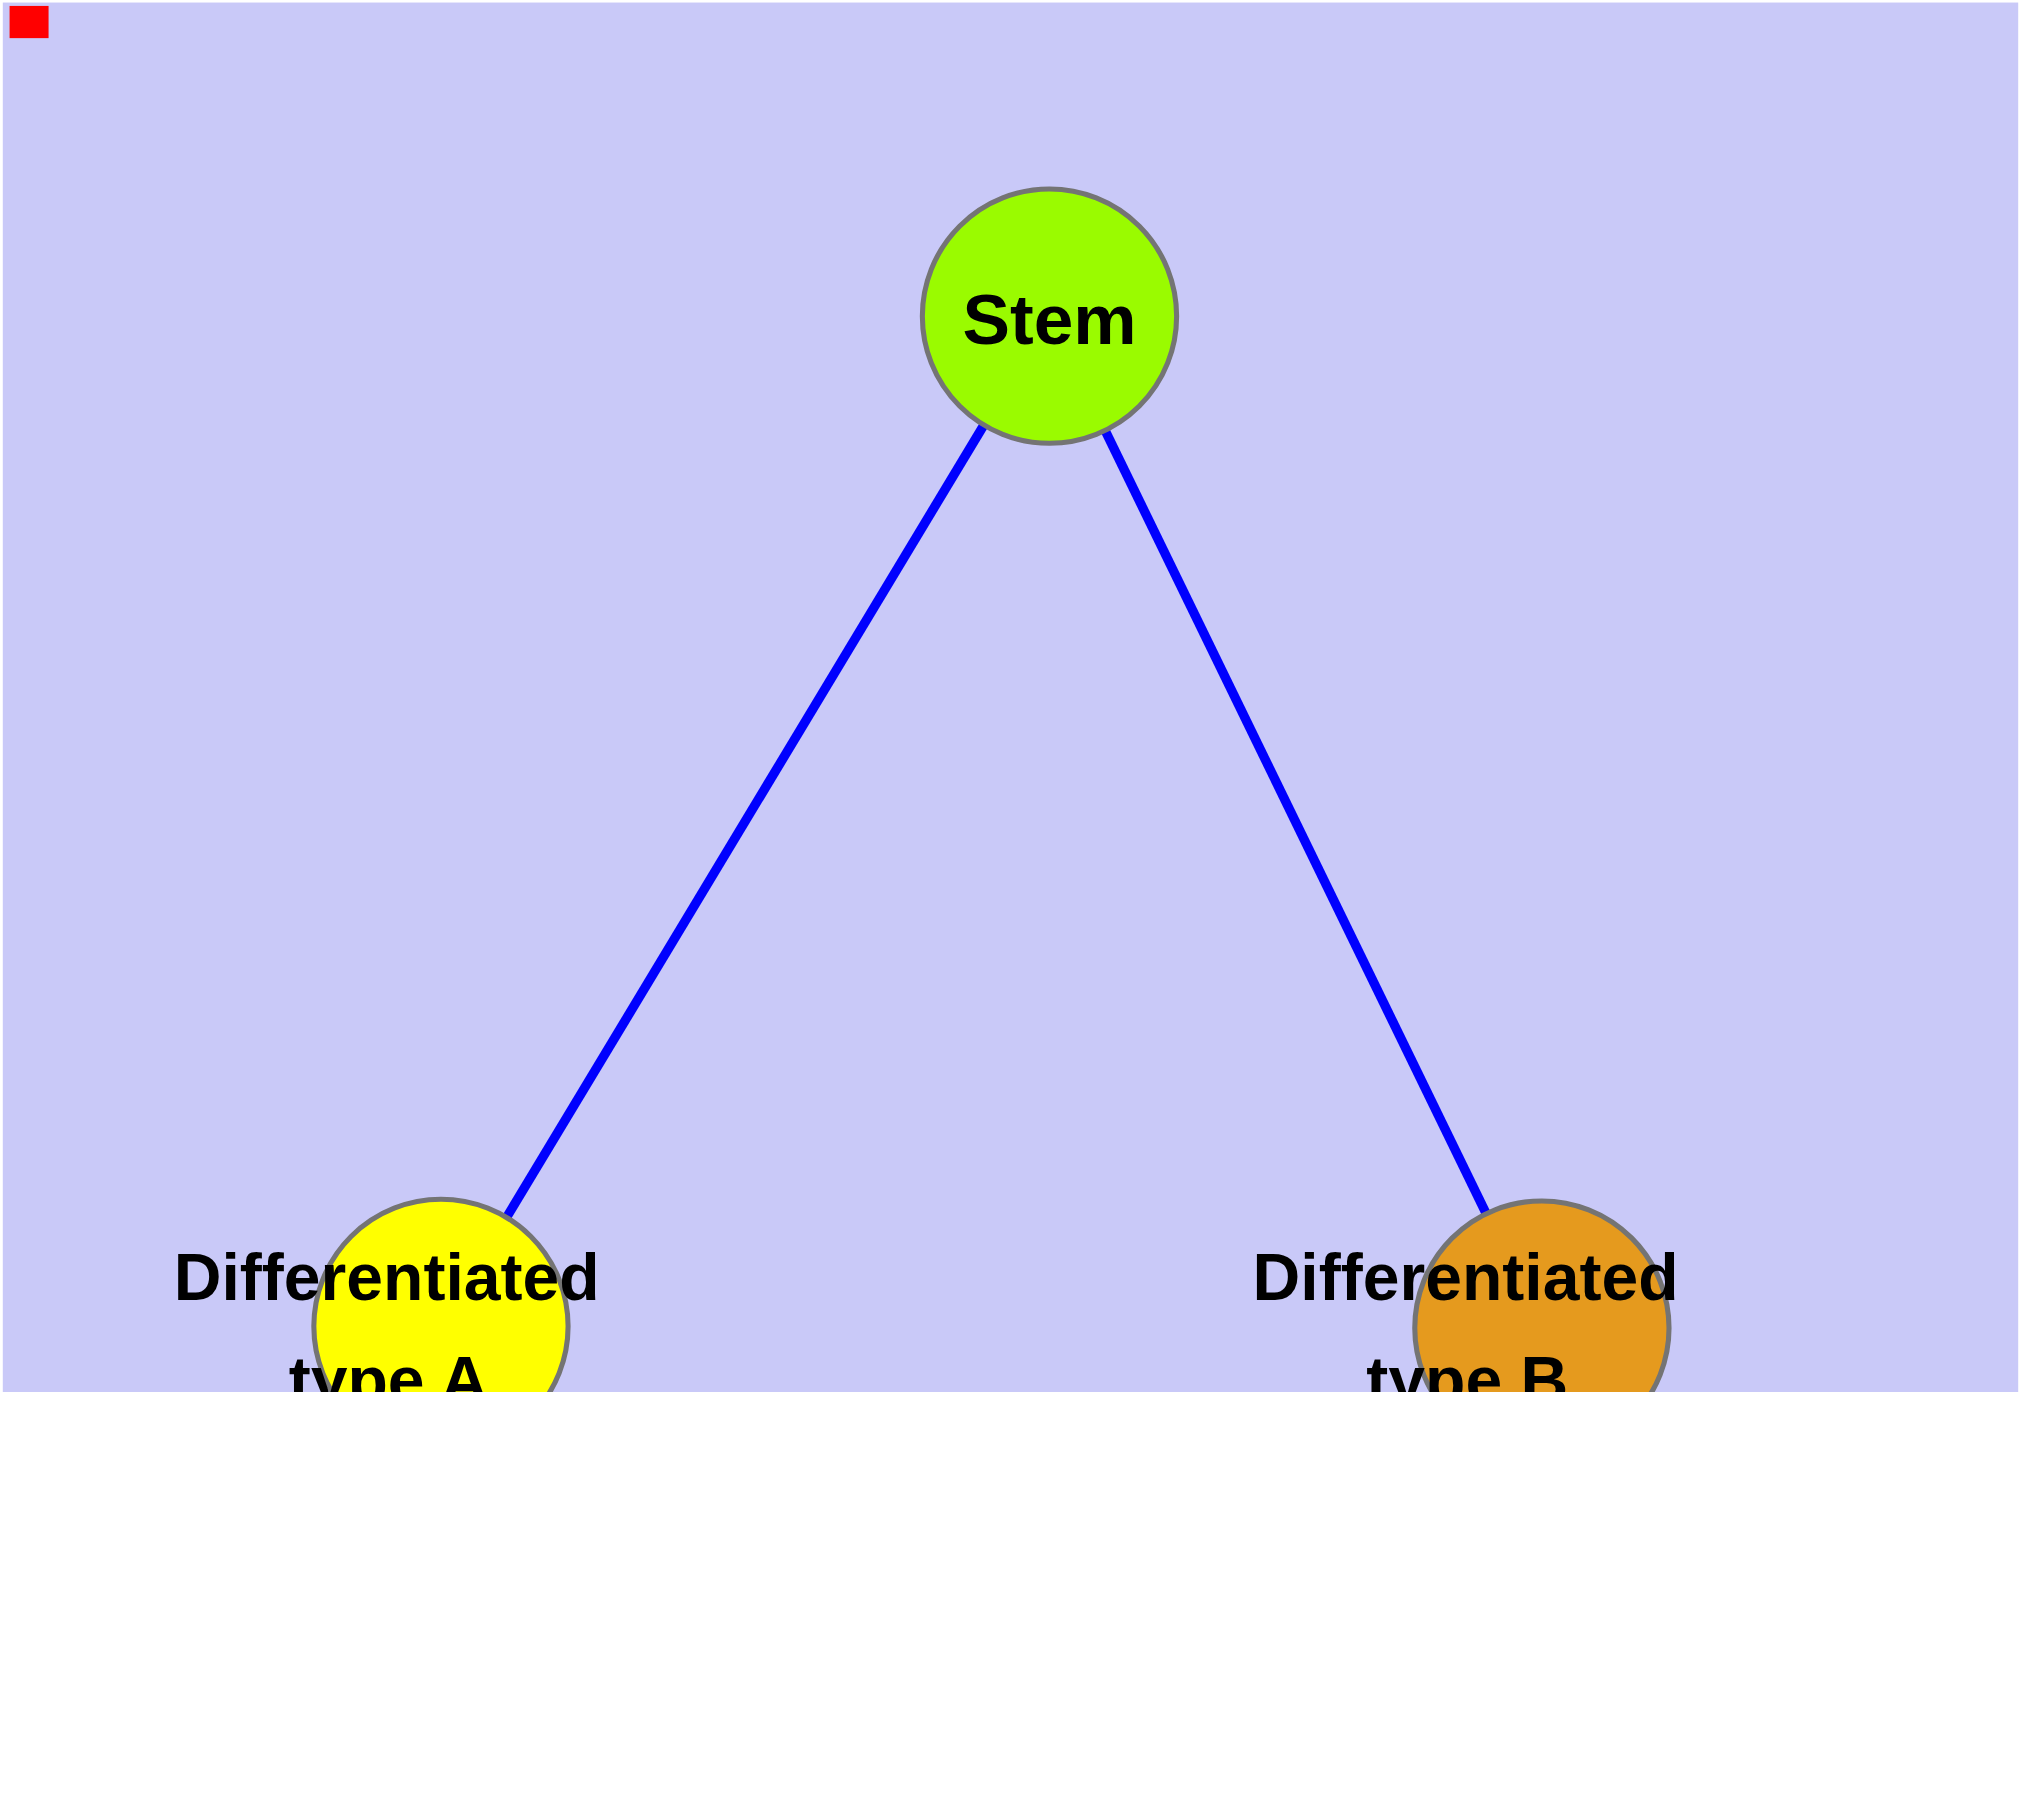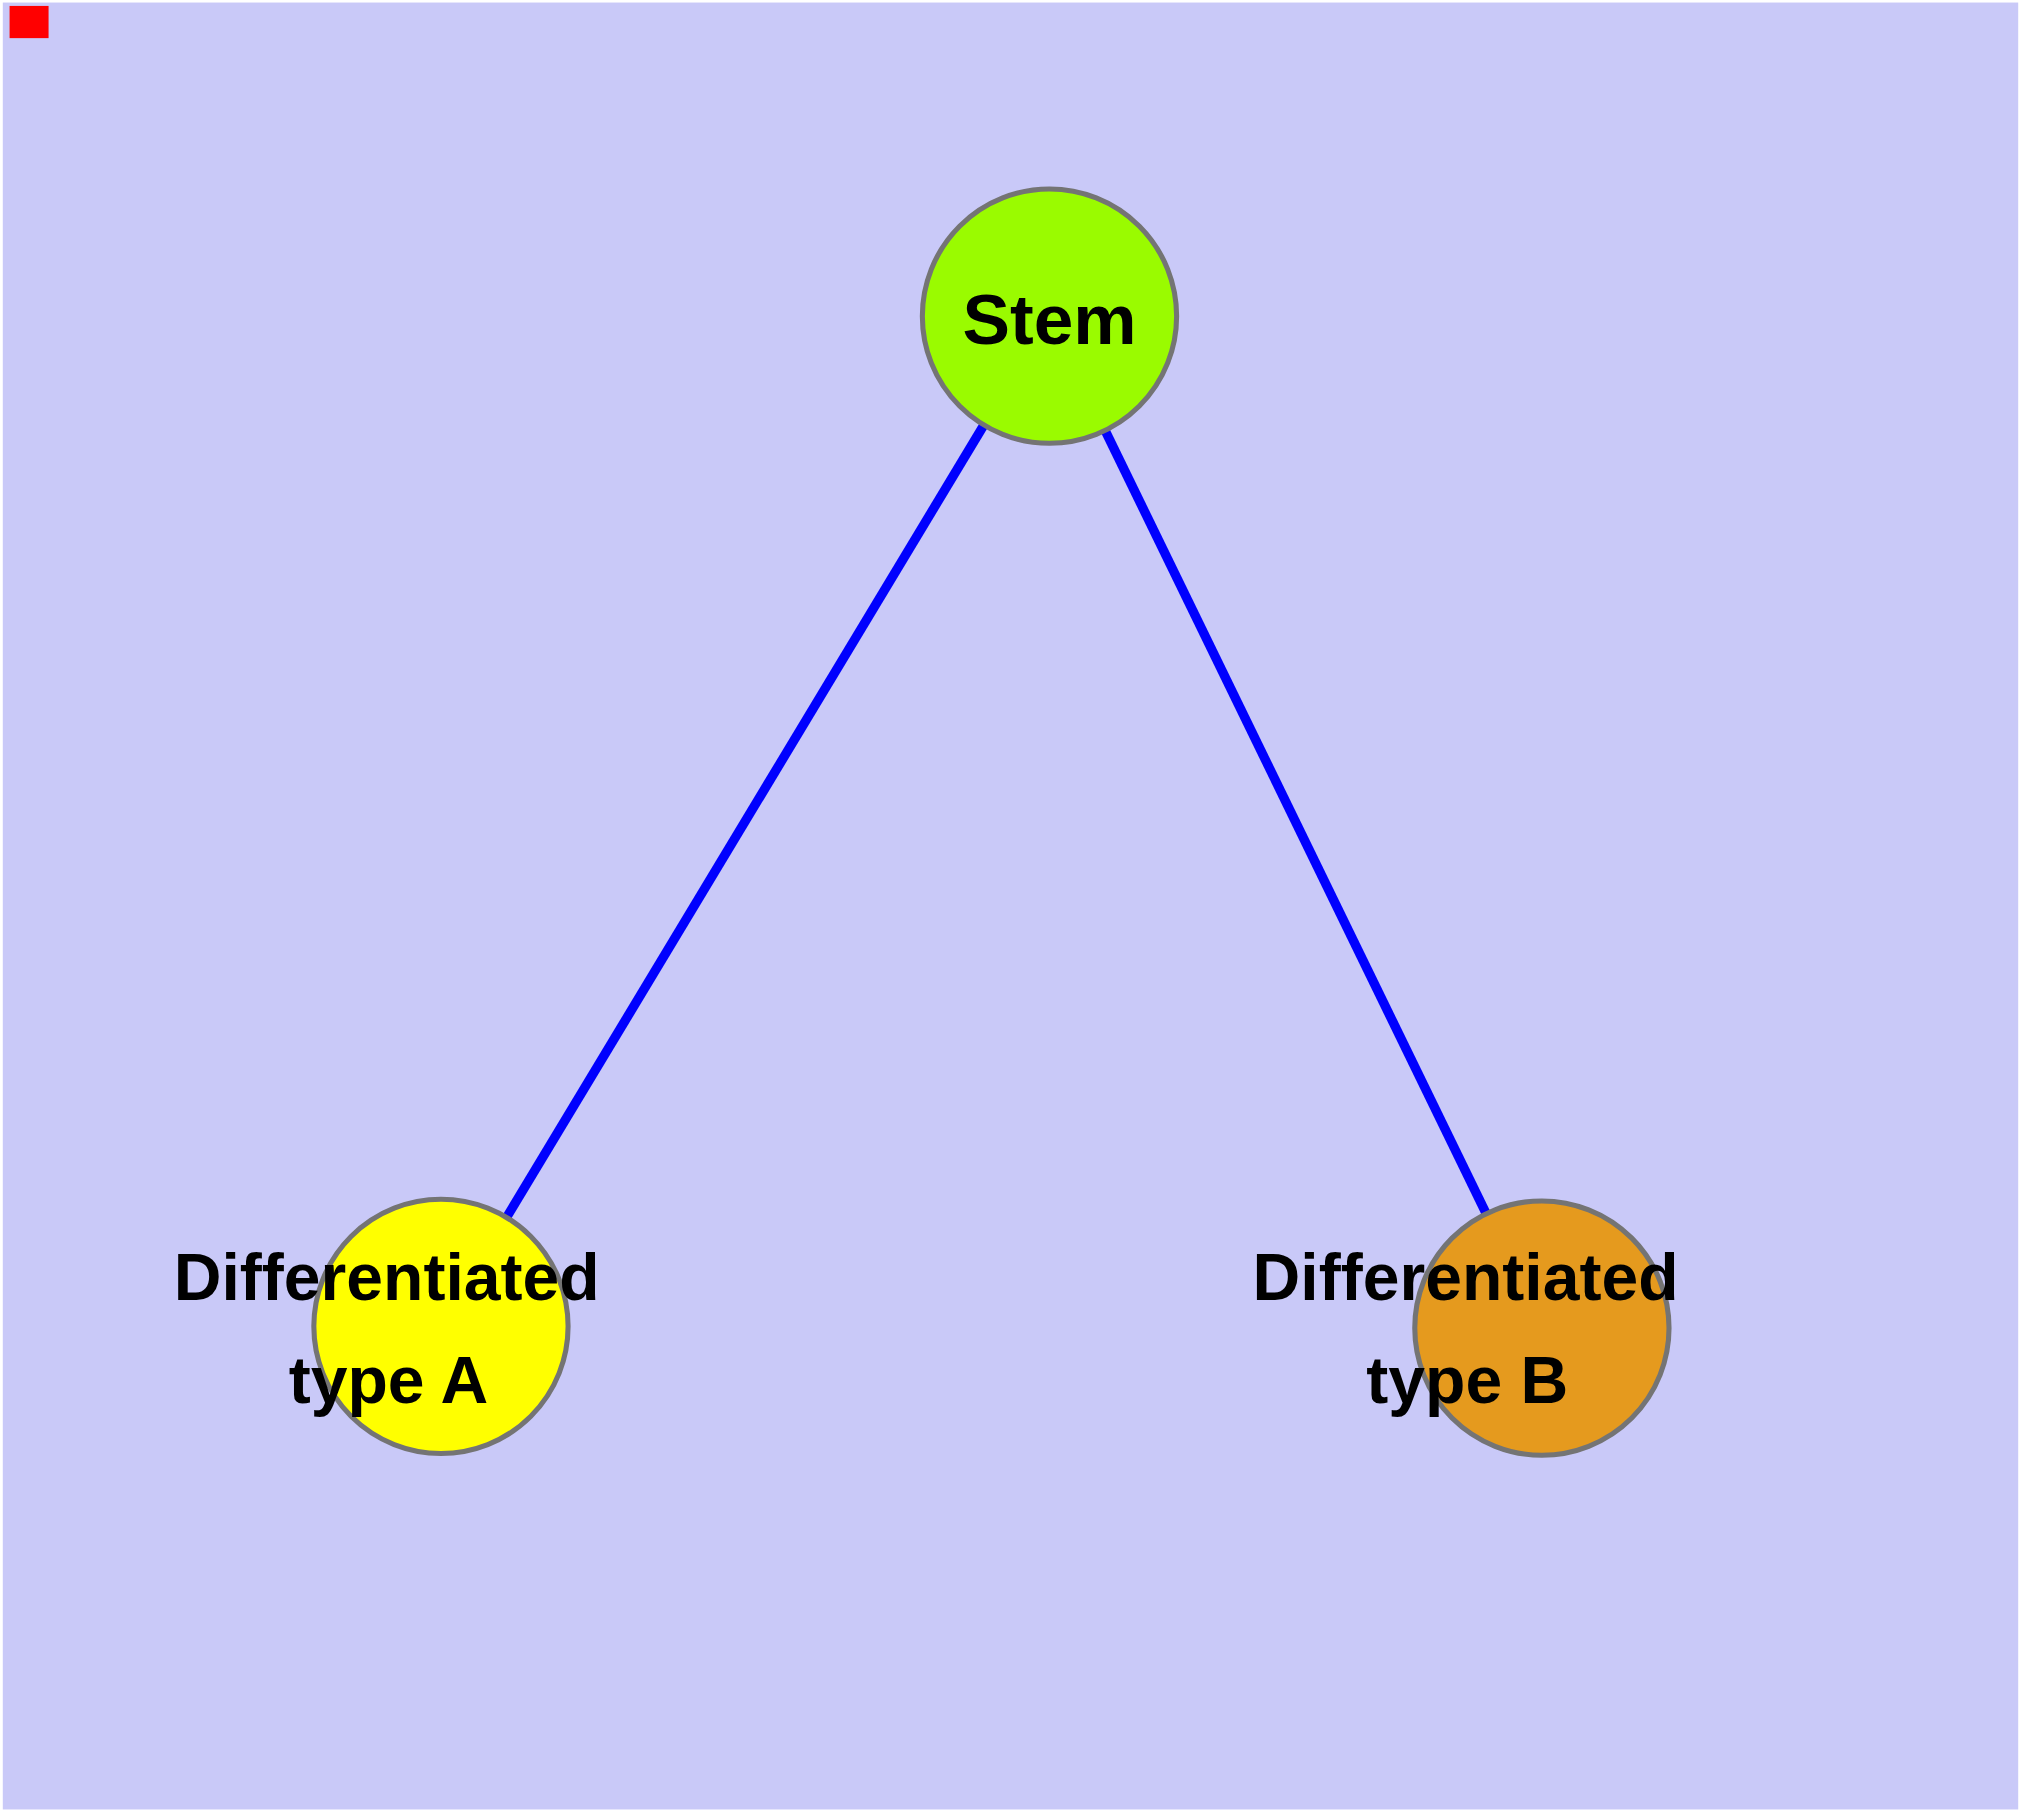--- a/index.html
+++ b/index.html
@@ -3,21 +3,21 @@
 <meta charset="utf-8">
 <style>
   html, body {
     margin: 0;
     padding: 0;
     background: #ffffff;
   }
   .canvas {
     position: relative;
     width: 2021px;
-    height: 1812px;
+    height: 1392px;
     background: #ffffff;
     overflow: hidden;
   }
   svg.diagram {
     display: block;
     width: 2021px;
     height: 1812px;
   }
   .edge {
     stroke-width: 11;

